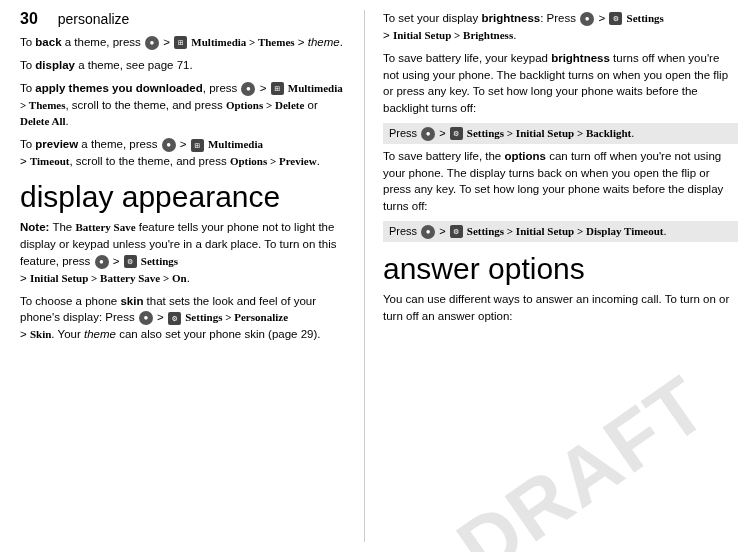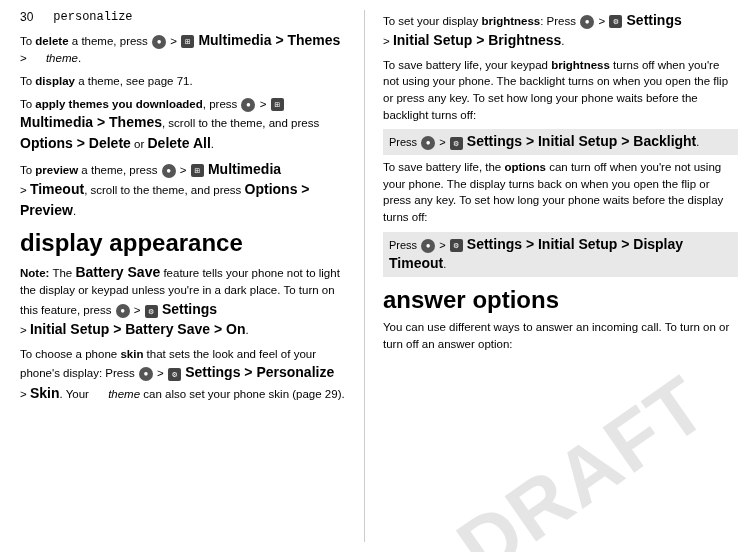--- a/index.html
+++ b/index.html
@@ -39,46 +39,45 @@
 
     .page-number-left {
       font-size: 11px;
       margin-bottom: 6px;
       display: flex;
       align-items: center;
       gap: 20px;
     }
 
     .page-number-left span:first-child {
-      font-weight: normal;
-      font-size: 12px;
+      font-weight: bold;
+      font-size: 16px;
     }
 
     .page-number-left span:last-child {
-      font-size: 12px;
-      font-family: Liberation Mono, monospace;
+      font-size: 14px;
     }
 
     p {
       margin-bottom: 6px;
       line-height: 1.45;
       font-size: 11.5px;
     }
 
     .bold { font-weight: bold; }
-    .italic { font-style: italic; margin-left: 16px; }
+    .italic { font-style: italic; }
 
     .mono {
-      font-family: Liberation Sans, sans-serif;
-      font-size: 14px;
+      font-family: Liberation Serif, serif;
+      font-size: 11px;
     }
 
     .section-heading {
-      font-size: 24px;
-      font-weight: bold;
+      font-size: 30px;
+      font-weight: normal;
       color: #000;
       margin: 10px 0 6px 0;
       line-height: 1.1;
     }
 
     .note-label {
       font-weight: bold;
     }
 
     .press-line {
@@ -150,21 +149,21 @@
 <div class="page-container">
 
   <div class="left-column">
 
     <div class="page-number-left">
       <span>30</span>
       <span>personalize</span>
     </div>
 
     <p>
-      To <span class="bold">delete</span> a theme, press
+      To <span class="bold">back</span> a theme, press
       <span class="inline-icon">●</span> &gt;
       <span class="menu-icon">⊞</span>
       <span class="mono bold">Multimedia &gt; Themes</span>
       &gt; <span class="italic">theme</span>.
     </p>
 
     <p>
       To <span class="bold">display</span> a theme, see page 71.
     </p>
 

